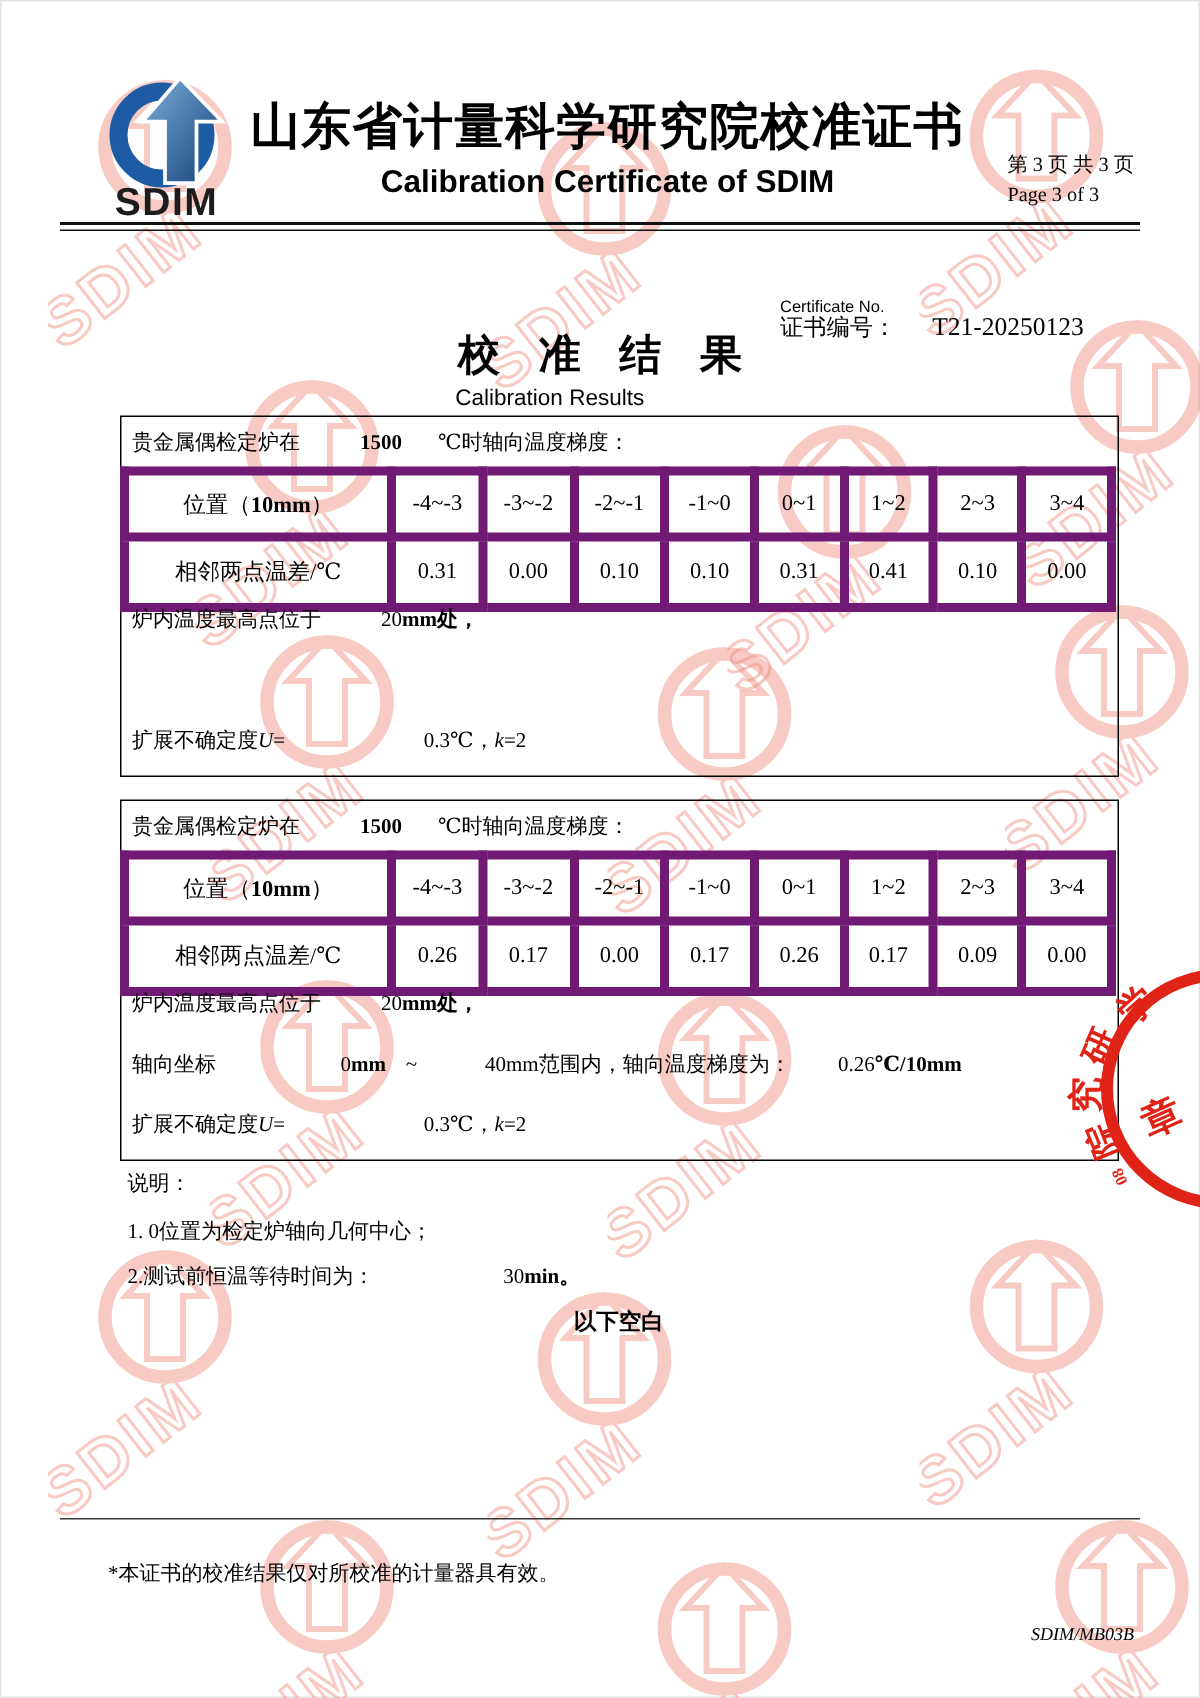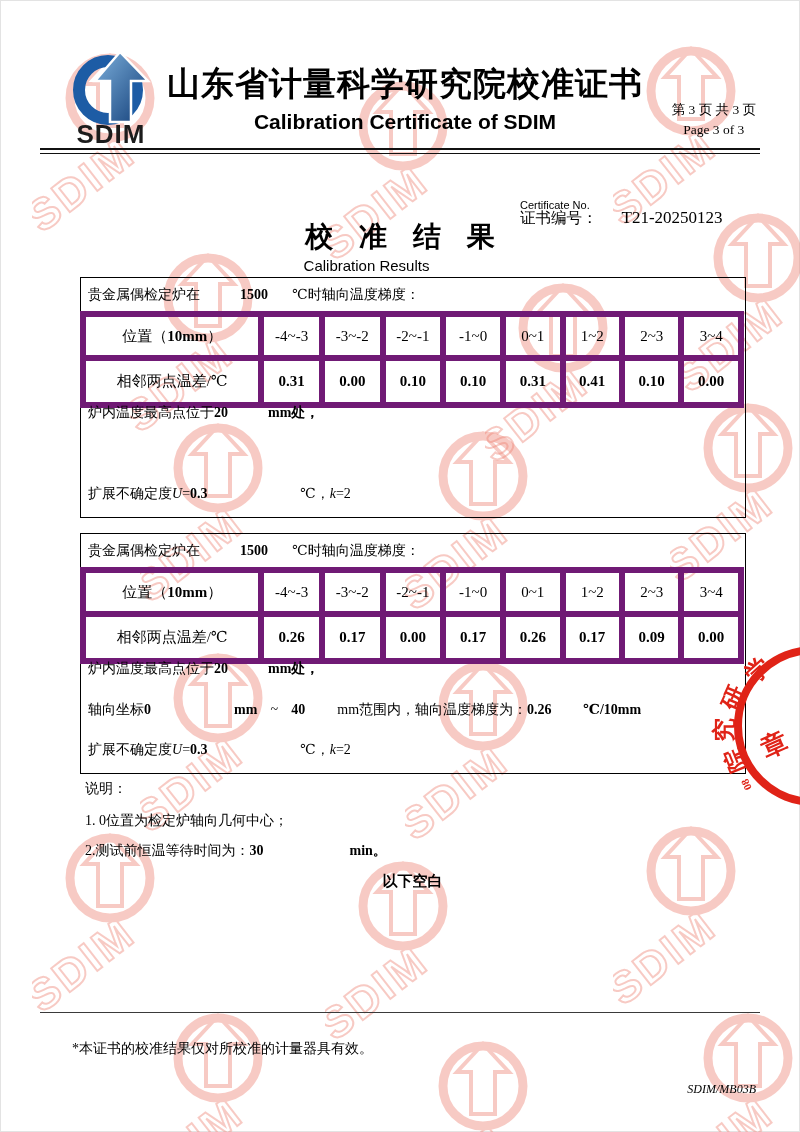--- a/index.html
+++ b/index.html
@@ -7,21 +7,21 @@
         font-family:"Liberation Serif","DejaVu Serif",serif;color:#000;box-shadow:inset 0 0 0 1px #e3e3e3;}
   .abs{position:absolute;}
   
   .wm-layer{position:absolute;inset:0;z-index:0;}
   .wm{position:absolute;width:160px;height:215px;opacity:.42;}
   
   .hdr-title-cn{left:150px;top:62px;width:510px;text-align:center;
     font-size:33px;font-weight:bold;letter-spacing:1px;z-index:1;}
   .hdr-title-en{left:150px;top:110px;width:510px;text-align:center;
     font-family:"Liberation Sans","DejaVu Sans",sans-serif;font-size:21px;font-weight:bold;z-index:1;}
-  .page-info{right:44px;top:100px;text-align:center;font-size:13.5px;line-height:1.45;z-index:1;}
+  .page-info{right:44px;top:100px;font-size:13.5px;line-height:1.45;z-index:1;}
   .rule-double{left:40px;right:40px;top:148px;height:3px;
     border-top:2px solid #111;border-bottom:1.5px solid #111;z-index:1;}
   .logo{left:58px;top:50px;z-index:1;}
   
   .cert-line{left:520px;top:176px;font-size:15.5px;z-index:1;margin-top:32px;}
   .cert-line .num{font-size:17px;margin-left:24px;}
   .cert-en{left:520px;top:199px;font-family:"Liberation Sans","DejaVu Sans",sans-serif;font-size:11px;z-index:1;}
   
   .sec-title{left:0;top:218px;width:800px;text-align:center;
     font-family:"Liberation Sans","DejaVu Sans",sans-serif;font-size:28px;font-weight:bold;
@@ -30,27 +30,27 @@
     font-family:"Liberation Sans","DejaVu Sans",sans-serif;font-size:15px;z-index:1;}
   
   .tbox{left:80px;width:664px;height:239px;border:1.5px solid #000;z-index:1;background:transparent;}
   .tbox .intro{position:absolute;left:7px;top:8px;font-size:14px;white-space:nowrap;}
   .intro .temp{font-weight:bold;margin:0 24px 0 40px;}
   table.grid{position:absolute;left:-1px;top:33px;border-collapse:collapse;table-layout:fixed;}
   table.grid td{border:6px solid #701a75;text-align:center;vertical-align:middle;
     font-size:15px;padding:0;overflow:hidden;}
   td.c0{width:193px;}  td.cn{width:59px;}
   tr.hrow td{height:38px;} tr.vrow td{height:41px;}
-  tr.vrow td.cn{font-weight:bold;}
+  tr.vrow td.cn{font-weight:normal;}
   td.gt{border-top:2.5px solid #000;} td.gl{border-left:2.5px solid #000;} td.gb{border-bottom:2.5px solid #000;}
   .bl{position:absolute;left:7px;font-size:14px;white-space:nowrap;}
   .bl.l1{top:126px;} .bl.l2{top:167px;} .bl.l3{top:207px;}
   .b{font-weight:bold;}
   .it{font-style:italic;}
-  .vw{display:inline-block;text-align:left;font-weight:bold;}
+  .vw{display:inline-block;text-align:right;font-weight:normal;}
   
   .note{left:85px;font-size:14px;z-index:1;white-space:nowrap;}
   .blank-line{left:80px;top:872px;width:665px;text-align:center;font-size:15px;font-weight:bold;z-index:1;}
   
   .foot-line{left:40px;right:40px;top:1012px;border-top:1.5px solid #3a3a3a;z-index:1;}
   .foot{left:72px;font-size:14px;z-index:1;white-space:nowrap;}
   .doc-code{right:44px;top:1082px;font-size:12px;z-index:1;font-style:italic;}
   
   .seal{right:0;top:646px;width:90px;height:168px;overflow:hidden;z-index:2;}
 </style>

